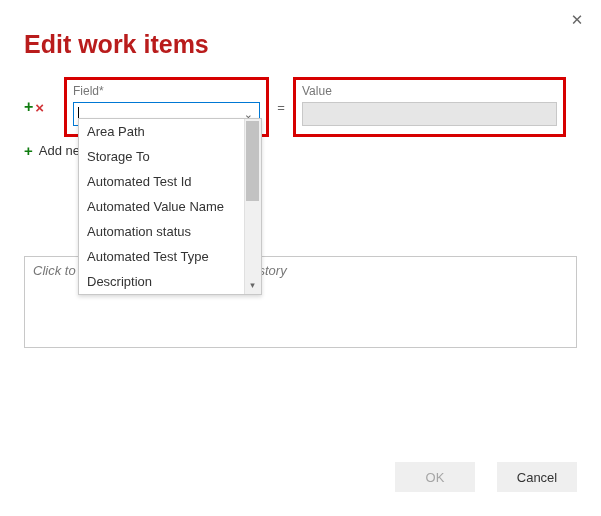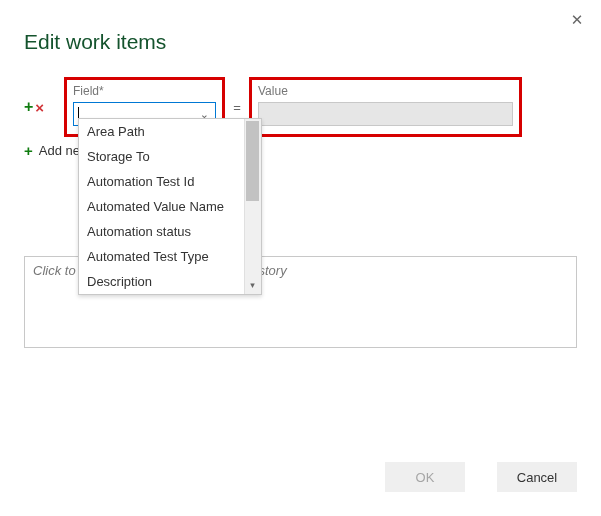--- a/index.html
+++ b/index.html
@@ -21,23 +21,23 @@
     position: absolute;
     top: 12px; right: 16px;
     width: 16px; height: 16px;
     cursor: pointer;
     color: #666;
     font-size: 15px;
     line-height: 16px;
     text-align: center;
   }
   .title {
-    font-size: 21px;
-    font-weight: 400;
-    color: #14532d;
+    font-size: 25px;
+    font-weight: 700;
+    color: #b91c1c;
     padding: 30px 0 0 24px;
   }
   .row-area {
     position: absolute;
     left: 24px; top: 82px;
     width: 555px;
   }
   .field-row {
     display: flex;
     align-items: center;
@@ -50,21 +50,21 @@
     width: 40px;
   }
   .plus { color: #107c10; font-size: 16px; font-weight: bold; cursor: pointer; }
   .cross { color: #d13438; font-size: 15px; font-weight: bold; cursor: pointer; }
   .highlight-box {
     border: 3px solid #d60000;
     padding: 4px 6px 8px 6px;
     display: flex;
     flex-direction: column;
   }
-  .field-box { width: 161px; }
+  .field-box { width: 205px; }
   .value-box { width: 273px; }
   .lbl {
     font-size: 12px;
     color: #767676;
     margin-bottom: 2px;
     height: 16px;
   }
   .combo {
     position: relative;
     height: 24px;
@@ -162,21 +162,21 @@
   .notes-ph {
     color: #767676;
     font-style: italic;
     font-size: 13px;
   }
   .footer {
     position: absolute;
     bottom: 24px;
     right: 24px;
     display: flex;
-    gap: 23px;
+    gap: 13px;
   }
   .btn {
     min-width: 80px;
     height: 30px;
     display: flex;
     align-items: center;
     justify-content: center;
     font-size: 13px;
     cursor: pointer;
     background: #efefef;
@@ -215,21 +215,21 @@
     </div>
     <div class="add-row">
       <span class="plus">+</span>
       <span class="add-lbl">Add new field</span>
     </div>
   </div>
 
   <div class="dropdown">
     <div class="opt">Area Path</div>
     <div class="opt">Storage To</div>
-    <div class="opt">Automation Test Id</div>
+    <div class="opt">Automated Test Id</div>
     <div class="opt">Automated Value Name</div>
     <div class="opt">Automation status</div>
     <div class="opt">Automated Test Type</div>
     <div class="opt">Description</div>
     <div class="dd-scroll">
       <div class="dd-thumb"></div>
       <div class="dd-arrow">▾</div>
     </div>
   </div>
 

